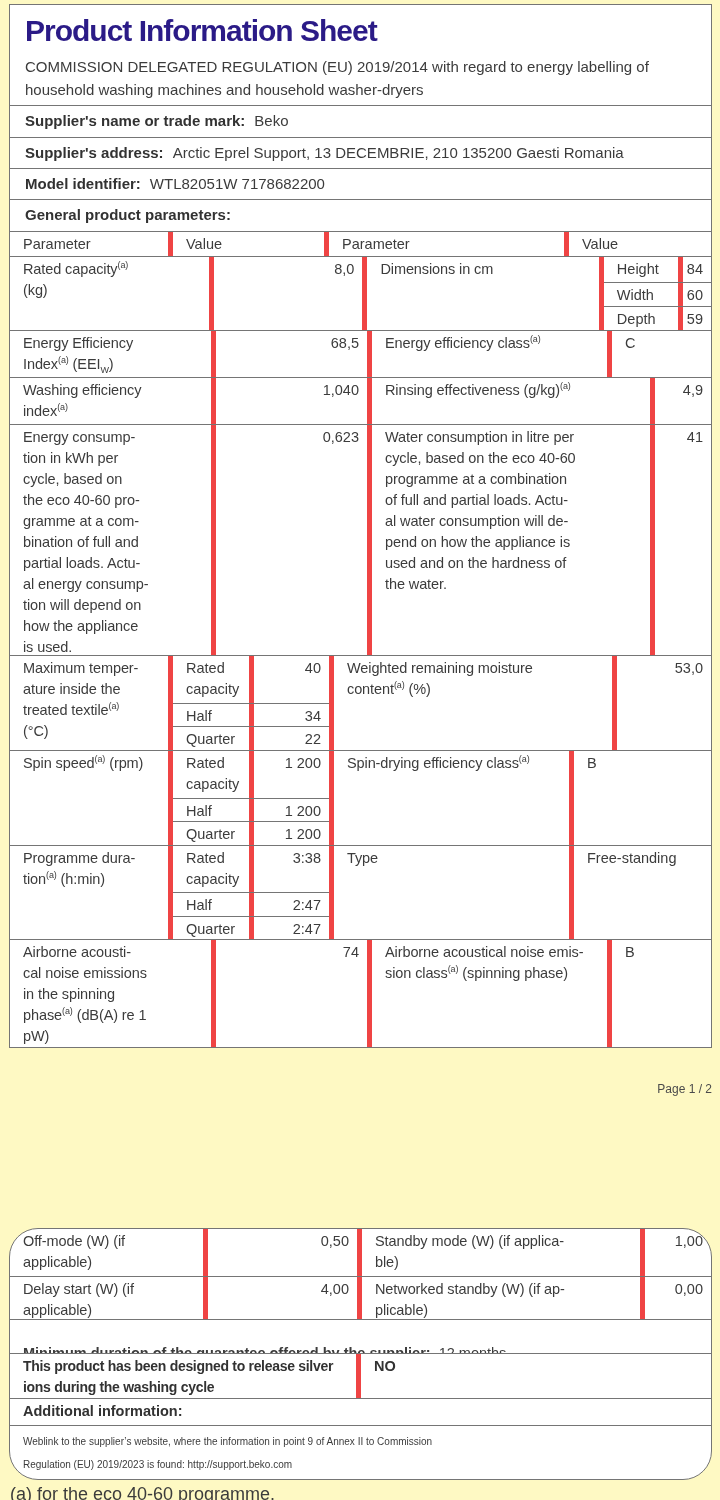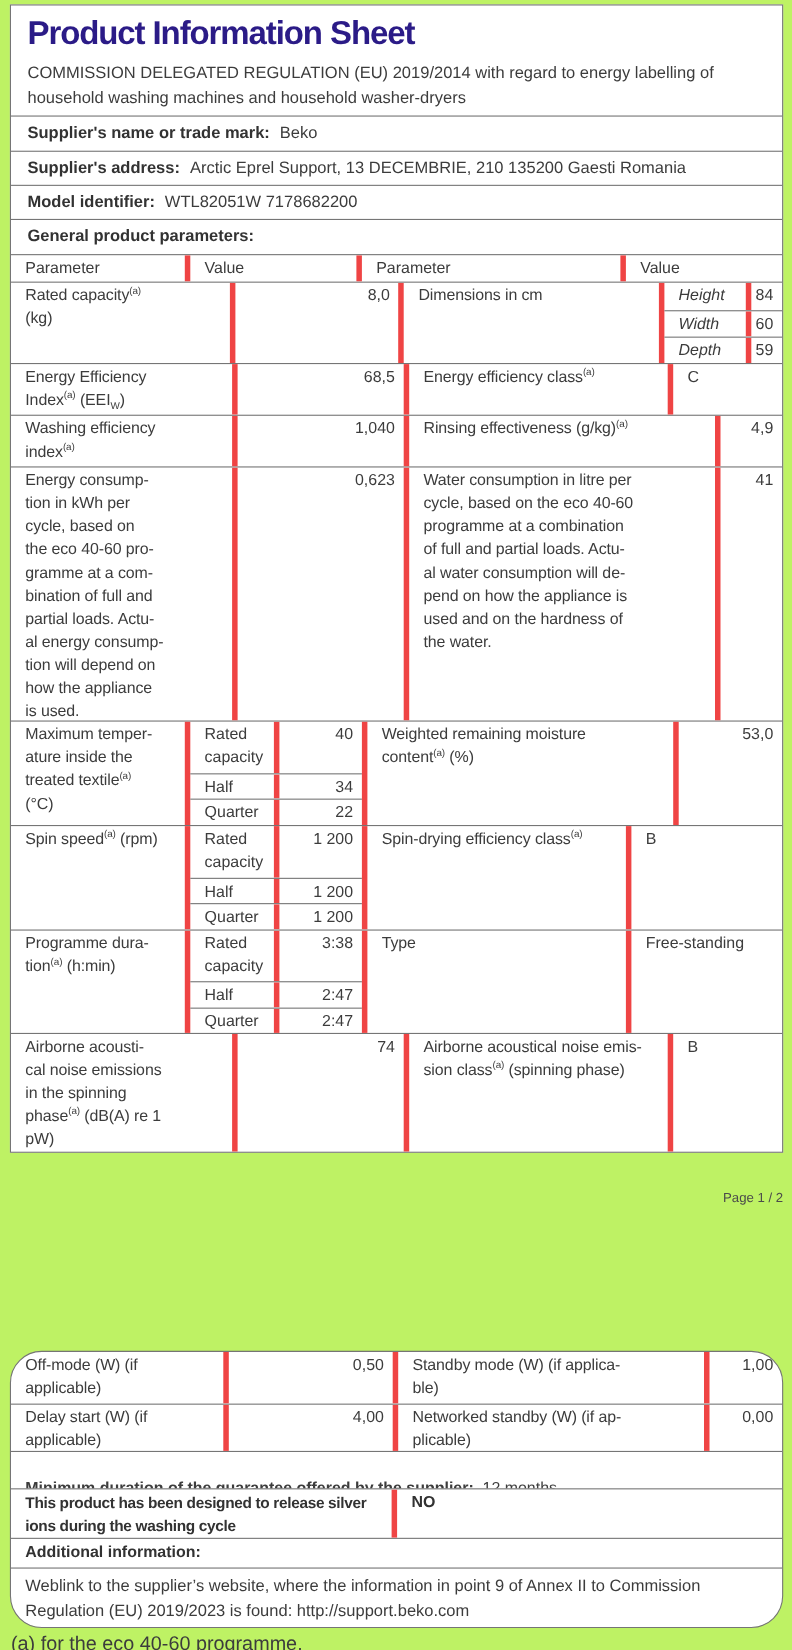--- a/index.html
+++ b/index.html
@@ -1,16 +1,16 @@
 <!DOCTYPE html>
 <html><head>
 <meta charset="utf-8">
 <style>
   html,body{margin:0;padding:0;background:#fff;}
-  .page{position:relative;width:720px;height:1500px;background:#bef264;
+  .page{position:relative;width:720px;height:1500px;background:#fef9c3;
         font-family:"Liberation Sans",sans-serif;color:#3c3c3c;overflow:hidden;}
   .box{position:absolute;left:9px;width:703px;border:1px solid #757575;box-sizing:border-box;background:#fff;}
   #doc1{top:4px;}
   #doc2{top:1228px;border-radius:29px;}
 
   
   .title-block{height:100px;box-sizing:border-box;padding:8px 16px 0 15px;overflow:hidden;}
   h1.doc-title{margin:0;font-size:30px;line-height:36px;font-weight:bold;
                letter-spacing:-1px;color:#2b1b87;}
   .reg{margin:6px 0 0 0;font-size:15px;line-height:23px;white-space:pre-line;color:#3c3c3c;}
@@ -37,21 +37,21 @@
   .c1{width:158px;}
   .c2{width:156px;}
   .c3{width:240px;}
   .c4{flex:1;}
 
   
   .sub{display:flex;flex-direction:column;padding:0;}
   .subrow{display:flex;box-sizing:border-box;overflow:hidden;}
   .subrow + .subrow{border-top:1px solid #757575;}
   .sublab{width:76px;}
-  .sublab4{width:74px;font-style:italic;}
+  .sublab4{width:74px;}
   .subval{flex:1;text-align:right;padding-left:4px;}
 
   
   .d1{width:150px;}
   .d2{width:154px;}
   .d3{width:240px;}
   .d4{flex:1;}
   .s1{width:346px;}
   .s2{flex:1;}
   .full{flex:1;}
@@ -254,21 +254,21 @@
       <div class="cell s1 bold tight">This product has been designed to release silver
 ions during the washing cycle</div>
       <div class="cell s2 bl bold">NO</div>
     </div>
 
     <div class="row" style="height:27px">
       <div class="cell full bold">Additional information:</div>
     </div>
 
     <div class="row" style="height:54px">
-      <div class="cell full" style="font-size:15px;line-height:23px;padding-top:4px">Weblink to the supplier’s website, where the information in point 9 of Annex II to Commission
+      <div class="cell full" style="font-size:10px;line-height:23px;padding-top:4px">Weblink to the supplier’s website, where the information in point 9 of Annex II to Commission
 Regulation (EU) 2019/2023 is found:  http://support.beko.com</div>
     </div>
 
   </div>
 
   <div class="footnote">(a) for the eco 40-60 programme.</div>
 
 </div>
 
 </body></html>

